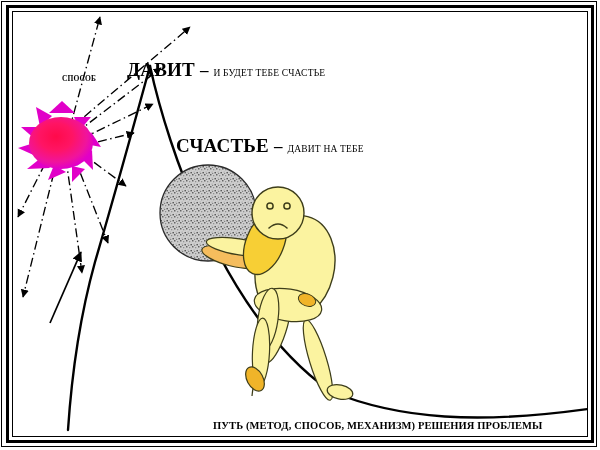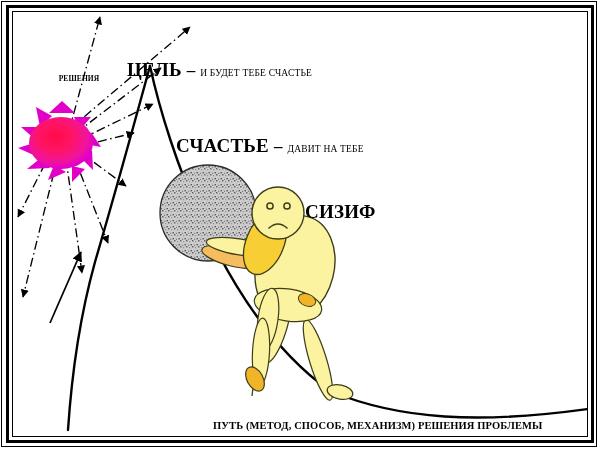--- a/index.html
+++ b/index.html
@@ -197,36 +197,33 @@
       </g>
 
     </g>
   </svg>
 
   <div class="frame-outer"></div>
   <div class="frame-thick"></div>
   <div class="frame-inner"></div>
 
   <div class="lbl row" id="goal-label">
-    <span class="lbl-big">ЦЕЛЬ</span>
+    <span class="lbl-big">ДАВИТ</span>
     <span class="lbl-dash">–</span>
     <span class="lbl-small">И БУДЕТ ТЕБЕ СЧАСТЬЕ</span>
   </div>
 
   <div class="lbl row" id="problem-label">
     <span class="lbl-big">СЧАСТЬЕ</span>
     <span class="lbl-dash">–</span>
     <span class="lbl-small">ДАВИТ НА ТЕБЕ</span>
   </div>
 
-  <div class="lbl" id="sisyphus-label">
-    <span class="lbl-big">СИЗИФ</span>
-  </div>
 
   <div class="lbl" id="forces-label">
-    <div>РЕШЕНИЯ</div>
+    <div>СПОСОБ</div>
   </div>
 
   <div class="lbl" id="path-label">
     <span>ПУТЬ (МЕТОД, СПОСОБ, МЕХАНИЗМ) РЕШЕНИЯ ПРОБЛЕМЫ</span>
   </div>
 
 </div>
 
 </body></html>

